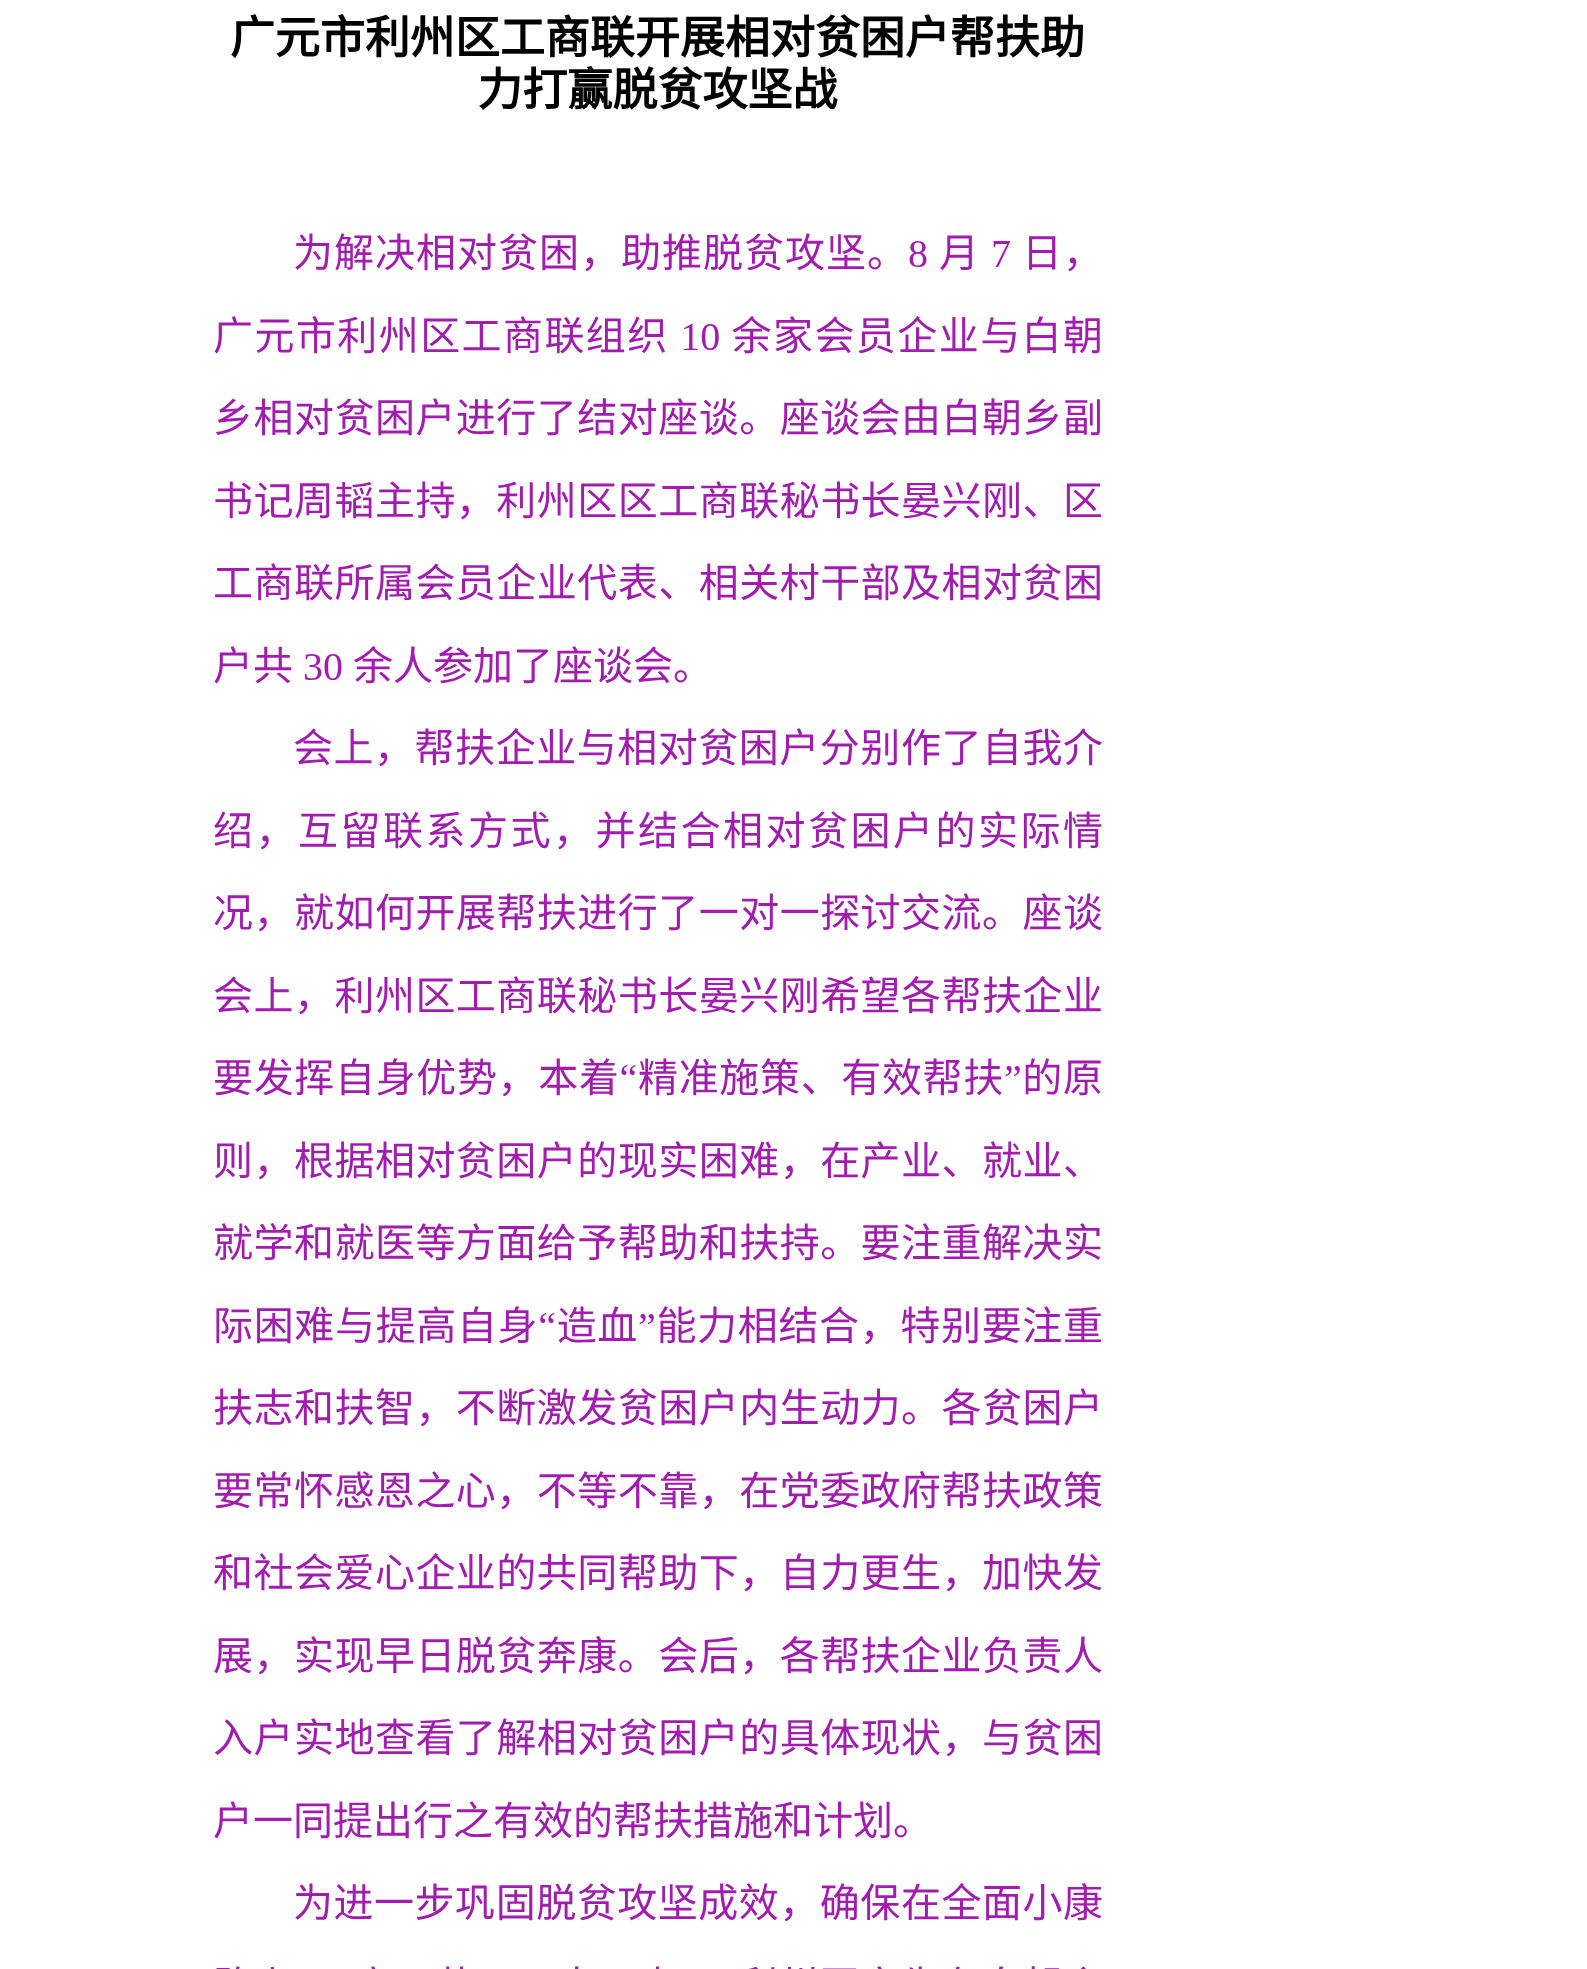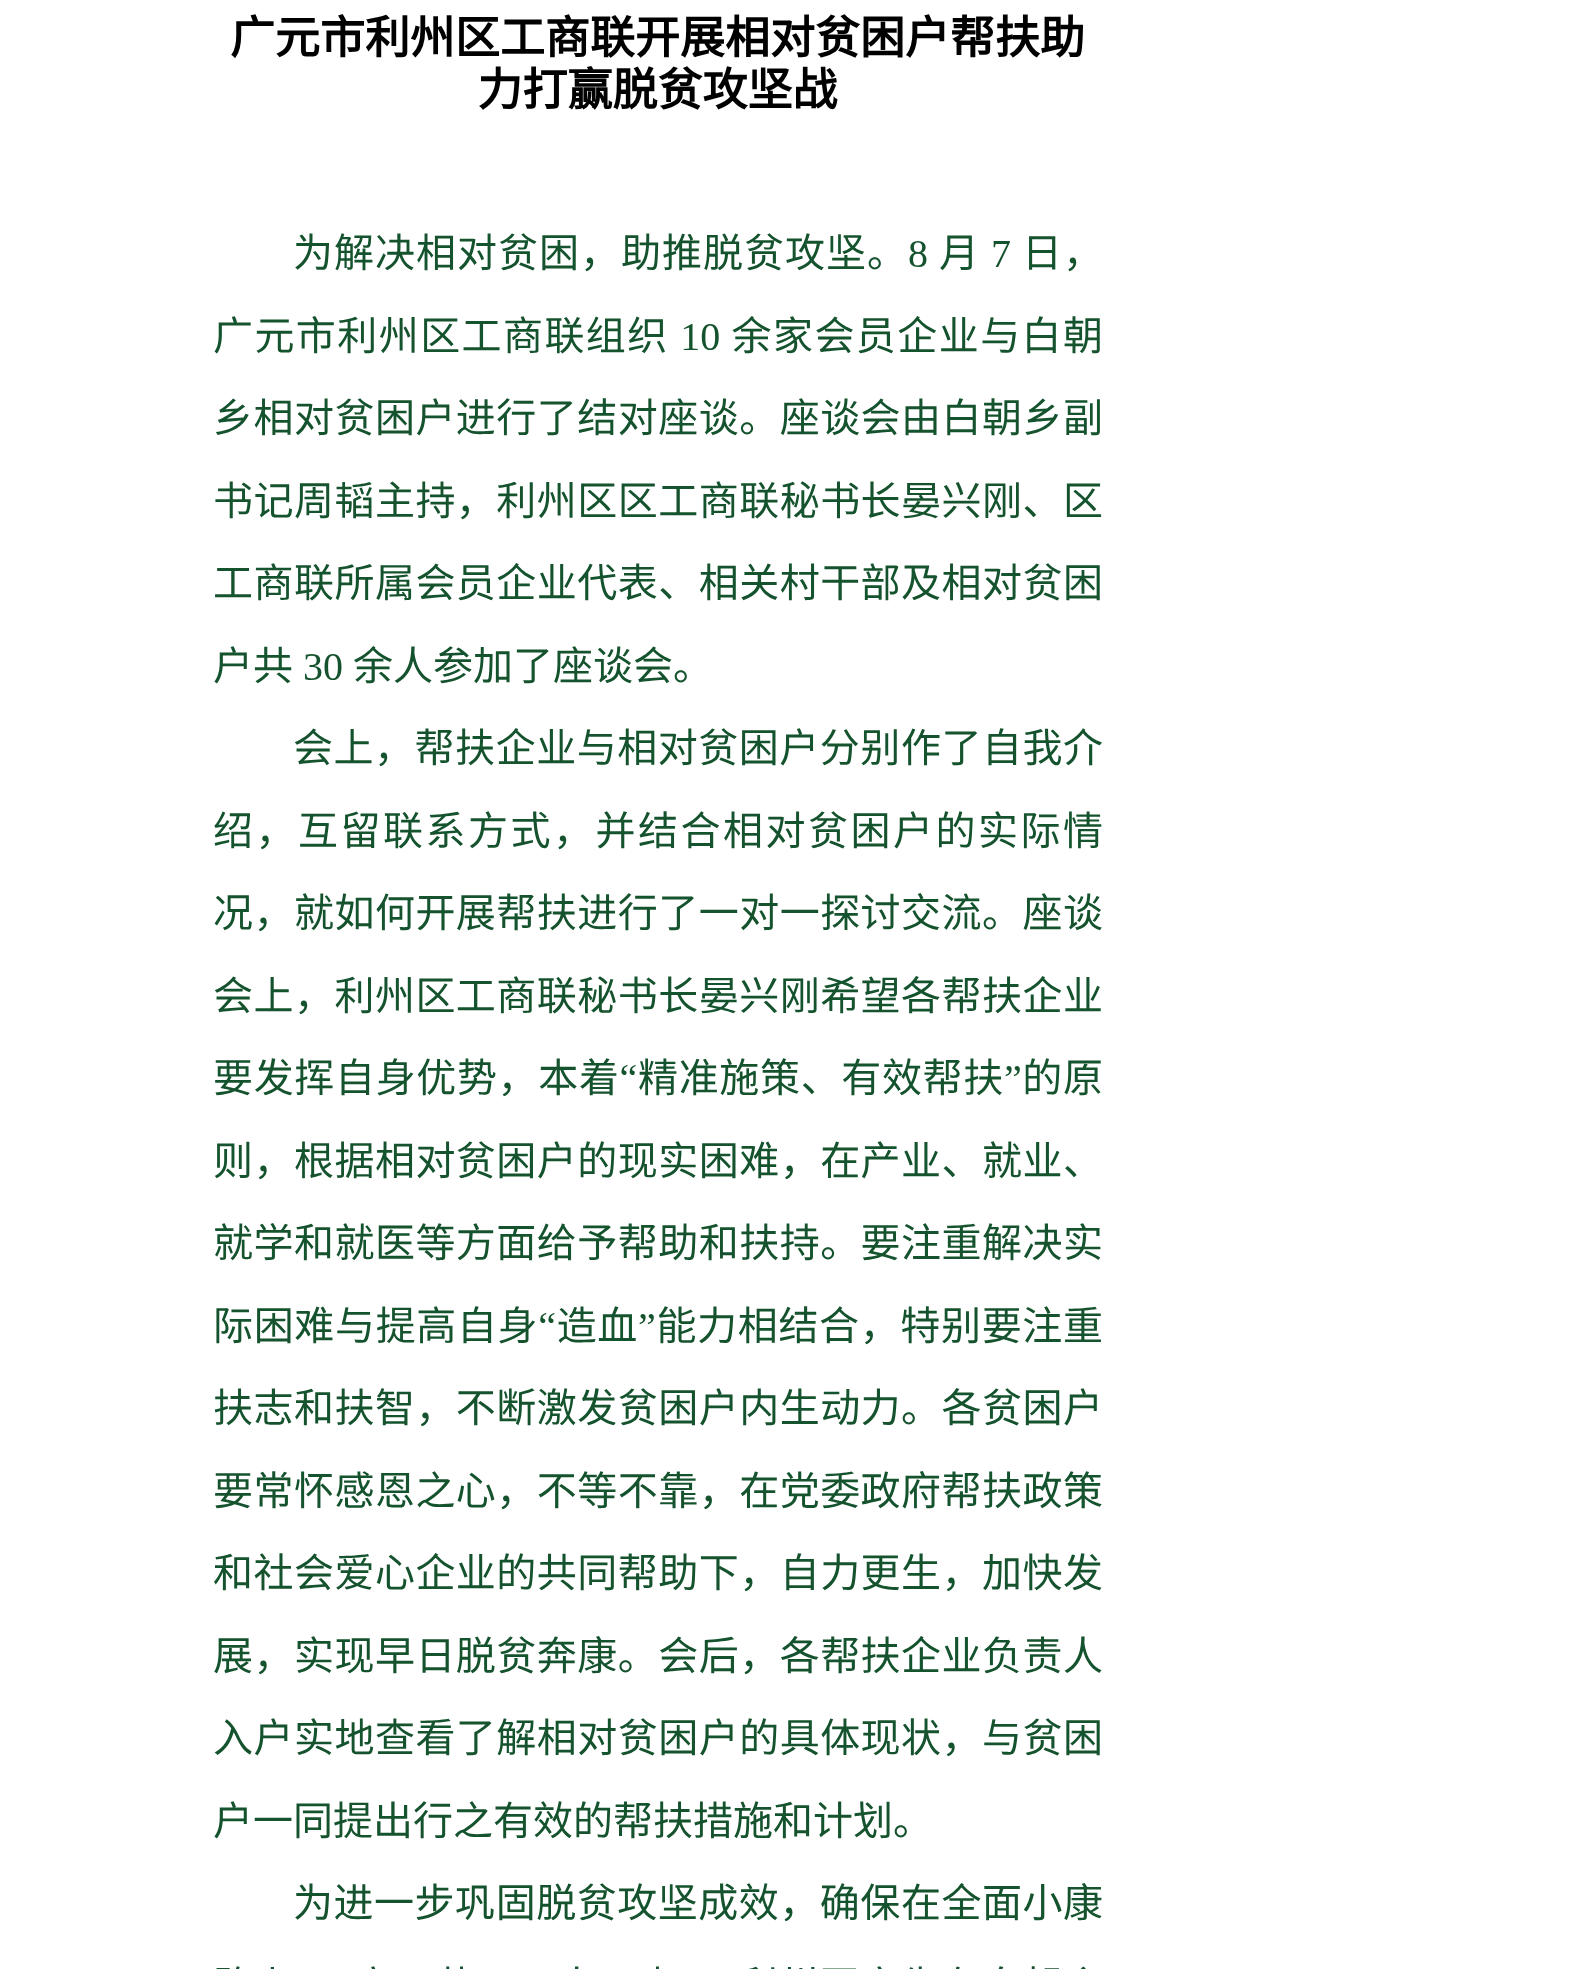--- a/index.html
+++ b/index.html
@@ -32,21 +32,21 @@
     margin-top: 97px;
   }
   .doc-body p.para {
     margin: 0;
     padding: 0;
     font-size: 40px;
     line-height: 82.5px;
     text-align: justify;
     text-justify: inter-ideograph;
     text-indent: 80px;
-    color: #14532d;
+    color: #a21caf;
     word-break: break-all;
   }
 </style>
 </head>
 <body>
 
 <div class="page">
   <h1 class="doc-title">广元市利州区工商联开展相对贫困户帮扶助力打赢脱贫攻坚战</h1>
   <div class="doc-body">
     <p class="para">为解决相对贫困，助推脱贫攻坚。8 月 7 日，广元市利州区工商联组织 10 余家会员企业与白朝乡相对贫困户进行了结对座谈。座谈会由白朝乡副书记周韬主持，利州区区工商联秘书长晏兴刚、区工商联所属会员企业代表、相关村干部及相对贫困户共 30 余人参加了座谈会。</p>

